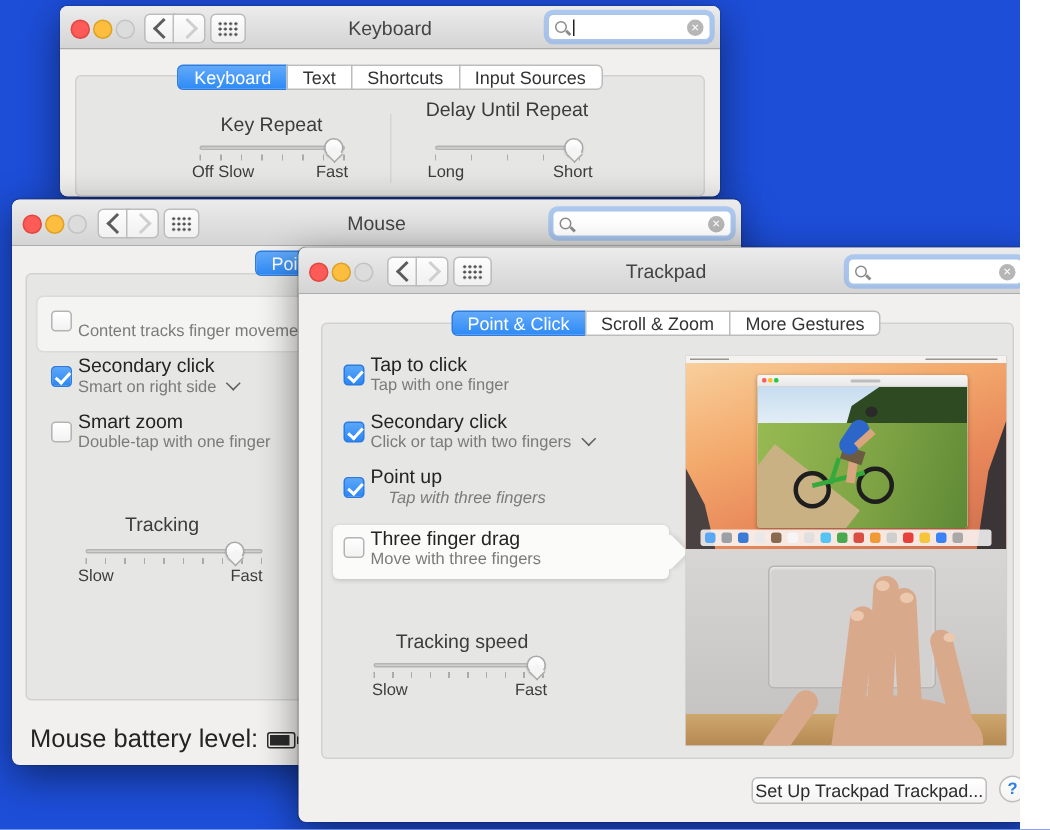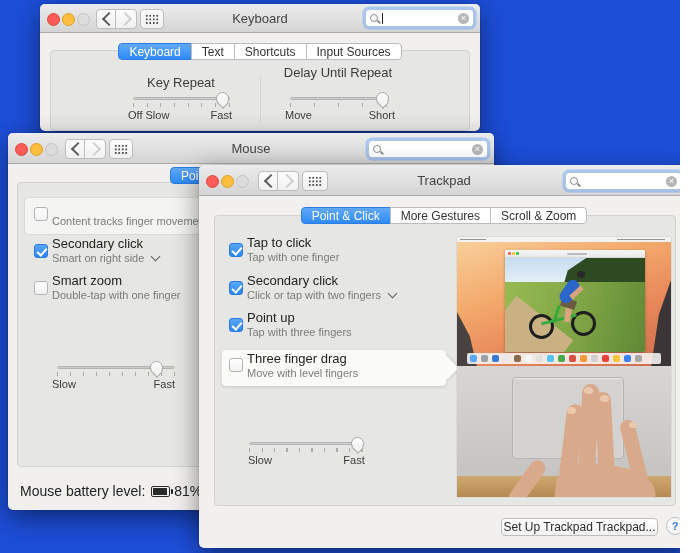--- a/index.html
+++ b/index.html
@@ -65,21 +65,21 @@
   .ticks{position:absolute;height:4px;
     background:repeating-linear-gradient(to right,#ababab 0,#ababab 1px,transparent 1px,transparent var(--p,13px));}
   .thumb{position:absolute;width:13px;height:13px;border-radius:50%;background:linear-gradient(#fff,#f1f1f1);
     border:1px solid #a8a8a8;box-sizing:border-box;box-shadow:0 1px 1px rgba(0,0,0,.2);}
   .thumb::after{content:'';position:absolute;left:50%;bottom:-3px;width:7px;height:7px;background:#f4f4f4;
     border-right:1px solid #a8a8a8;border-bottom:1px solid #a8a8a8;transform:translateX(-50%) rotate(45deg);}
   .sl-min,.sl-max{position:absolute;font-size:11px;color:#3d3d3d;white-space:nowrap;}
   .sl-max{text-align:right;}
 
   
-  .batt-row{position:absolute;display:flex;align-items:center;font-size:14px;color:#232323;justify-content:space-between;}
+  .batt-row{position:absolute;display:flex;align-items:center;font-size:17px;color:#232323;justify-content:space-between;}
   .batt{position:relative;width:17px;height:9px;border:1.5px solid #2b2b2b;border-radius:2px;margin:0 4px 0 6px;}
   .batt::before{content:'';position:absolute;left:1px;top:1px;bottom:1px;width:78%;background:#2b2b2b;}
   .batt::after{content:'';position:absolute;right:-4px;top:2px;width:2px;height:5px;background:#2b2b2b;border-radius:0 1px 1px 0;}
   .push-btn{position:absolute;background:linear-gradient(#fff,#f3f3f3);border:1px solid #bdbdbd;border-radius:4px;
     font-size:12px;color:#2c2c2c;text-align:center;box-sizing:border-box;}
   .help-btn{position:absolute;width:18px;height:18px;border-radius:50%;background:linear-gradient(#fff,#f3f3f3);
     border:1px solid #bdbdbd;color:#2f7de5;font-size:11px;font-weight:bold;text-align:center;line-height:17px;box-sizing:border-box;}
 
   
   .video{position:absolute;overflow:hidden;background:#cfcecd;box-shadow:0 0 1px rgba(0,0,0,.3);}
@@ -170,21 +170,21 @@
     <div class="ticks" style="left:93px;top:99px;width:97px;--p:13.7px;"></div>
     <div class="thumb" style="left:176px;top:88px;"></div>
     <div class="sl-min" style="left:88px;top:105px;">Off Slow</div>
     <div class="sl-max" style="left:150px;top:105px;width:42px;">Fast</div>
     <div class="abs" style="left:220px;top:72px;width:1px;height:46px;background:#d6d6d4;"></div>
 
     <div class="sec-label" style="left:218px;top:61px;width:160px;">Delay Until Repeat</div>
     <div class="track" style="left:250px;top:93px;width:97px;"></div>
     <div class="ticks" style="left:250px;top:99px;width:97px;--p:24px;"></div>
     <div class="thumb" style="left:336px;top:88px;"></div>
-    <div class="sl-min" style="left:245px;top:105px;">Move</div>
+    <div class="sl-min" style="left:245px;top:105px;">Long</div>
     <div class="sl-max" style="left:310px;top:105px;width:45px;">Short</div>
   </div>
 
   <div class="window" style="left:8px;top:133px;width:486px;height:377px;">
     <div class="titlebar" style="height:30px;background:linear-gradient(#ececec,#d4d4d4);">
       <span class="tl red" style="left:7px;top:10px;"></span>
       <span class="tl yellow" style="left:22px;top:10px;"></span>
       <span class="tl gray" style="left:37px;top:10px;"></span>
       <div class="toolbtn" style="left:57px;top:6px;width:20px;height:18px;border-radius:4px 0 0 4px;">
           <span class="chev left"></span>
@@ -209,20 +209,21 @@
     <div class="row-sub" style="left:44px;top:82px;">Content tracks finger movement</div>
 
     <span class="chk on" style="left:26px;top:111px;"></span>
     <div class="row-title" style="left:44px;top:103px;">Secondary click</div>
     <div class="row-sub" style="left:44px;top:119px;"><span>Smart on right side</span><span class="dd"></span></div>
 
     <span class="chk" style="left:26px;top:148px;"></span>
     <div class="row-title" style="left:44px;top:140px;">Smart zoom</div>
     <div class="row-sub" style="left:44px;top:156px;">Double-tap with one finger</div>
 
+    <div class="sec-label" style="left:40px;top:209px;width:120px;">Tracking</div>
     <div class="track" style="left:49px;top:233px;width:118px;"></div>
     <div class="ticks" style="left:49px;top:239px;width:118px;--p:13px;"></div>
     <div class="thumb" style="left:142px;top:228px;"></div>
     <div class="sl-min" style="left:44px;top:245px;">Slow</div>
     <div class="sl-max" style="left:130px;top:245px;width:37px;">Fast</div>
 
     <div class="batt-row" style="left:12px;top:350px;">
       <span>Mouse battery level:</span>
       <span class="batt"></span>
       <span>81%</span>
@@ -245,41 +246,42 @@
         </div>
       <div class="win-title" style="top:8px;">Trackpad</div>
       <div class="search" style="left:366px;top:7px;width:117px;">
         <span class="mag"></span>
         <span class="clear">×</span>
       </div>
     </div>
     <div class="panel" style="left:15px;top:50px;width:462px;height:291px;"></div>
     <div class="tabbar" style="top:42px;">
       <span class="tab sel">Point &amp; Click</span>
+      <span class="tab">Scroll &amp; Zoom</span>
       <span class="tab">More Gestures</span>
-      <span class="tab">Scroll &amp; Zoom</span>
     </div>
 
     <span class="chk on" style="left:30px;top:78px;"></span>
     <div class="row-title" style="left:48px;top:70px;">Tap to click</div>
     <div class="row-sub" style="left:48px;top:86px;">Tap with one finger</div>
 
     <span class="chk on" style="left:30px;top:116px;"></span>
     <div class="row-title" style="left:48px;top:108px;">Secondary click</div>
     <div class="row-sub" style="left:48px;top:124px;"><span>Click or tap with two fingers</span><span class="dd"></span></div>
 
     <span class="chk on" style="left:30px;top:153px;"></span>
     <div class="row-title" style="left:48px;top:145px;">Point up</div>
-    <div class="row-sub" style="left:48px;top:161px;">Tap with three fingers</div>
+    <div class="row-sub" style="left:60px;top:161px;font-style:italic;">Tap with three fingers</div>
 
     <div class="row-hl arrow" style="left:23px;top:185px;width:224px;height:36px;"></div>
     <span class="chk" style="left:30px;top:193px;"></span>
     <div class="row-title" style="left:48px;top:186px;">Three finger drag</div>
-    <div class="row-sub" style="left:48px;top:202px;">Move with level fingers</div>
-
+    <div class="row-sub" style="left:48px;top:202px;">Move with three fingers</div>
+
+    <div class="sec-label" style="left:39px;top:255px;width:140px;">Tracking speed</div>
     <div class="track" style="left:50px;top:277px;width:114px;"></div>
     <div class="ticks" style="left:50px;top:283px;width:114px;--p:12.5px;"></div>
     <div class="thumb" style="left:152px;top:272px;"></div>
     <div class="sl-min" style="left:49px;top:289px;">Slow</div>
     <div class="sl-max" style="left:140px;top:289px;width:30px;text-align:center;">Fast</div>
 
     <div class="video" style="left:258px;top:72px;width:214px;height:260px;">
       <div class="wallpaper">
         <div class="rock-l"></div>
         <div class="rock-r"></div>

